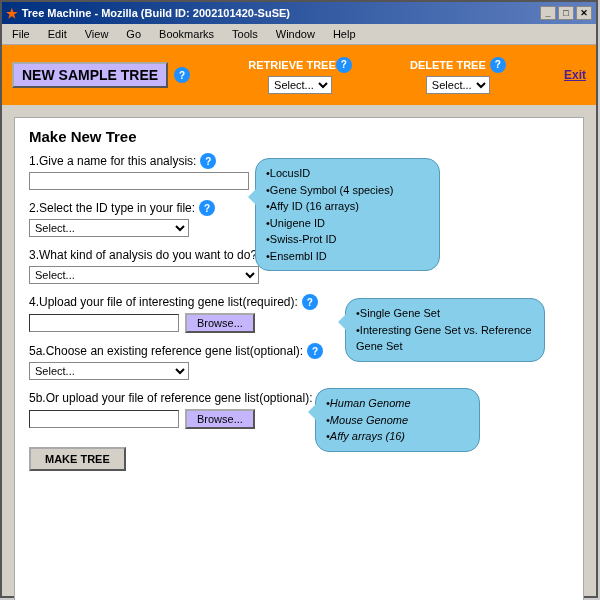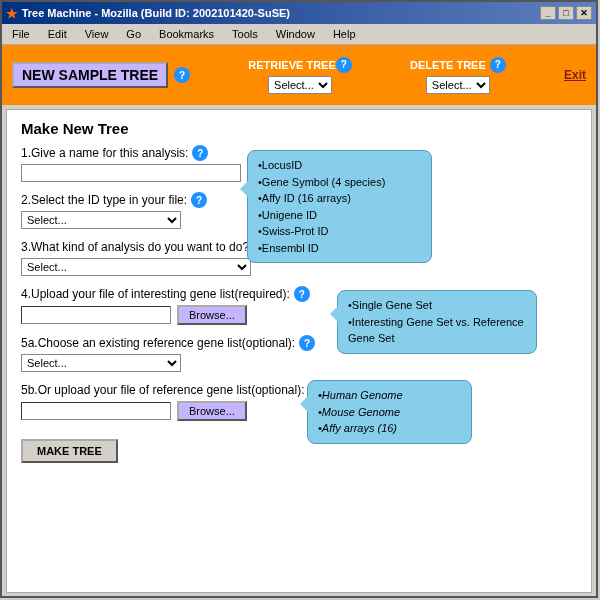--- a/index.html
+++ b/index.html
@@ -120,30 +120,30 @@
 
     select {
       font-size: 11px;
       border: 1px solid #888;
       background: white;
       padding: 1px;
       cursor: pointer;
     }
 
     .exit-link {
-      color: #7f1d1d;
+      color: #4c1d95;
       font-size: 12px;
       font-weight: bold;
       text-decoration: underline;
       cursor: pointer;
     }
 
     .main-content {
       background: white;
-      margin: 4px;
+      margin: 12px;
       padding: 10px 14px;
       border: 1px solid #aaa;
       position: relative;
       height: calc(100% - 110px);
       overflow: hidden;
     }
 
     .page-title {
       font-size: 15px;
       font-weight: bold;
@@ -214,21 +214,21 @@
       font-weight: bold;
       cursor: pointer;
       margin-top: 8px;
     }
 
     
     .tooltip-bubble {
       position: absolute;
       background: #87CEEB;
       border: 1px solid #5599bb;
-      border-radius: 8px;
+      border-radius: 14px;
       padding: 6px 10px;
       font-size: 11px;
       line-height: 1.5;
       font-weight: normal;
       z-index: 10;
     }
 
     .tooltip-bubble::before {
       content: '';
       position: absolute;

